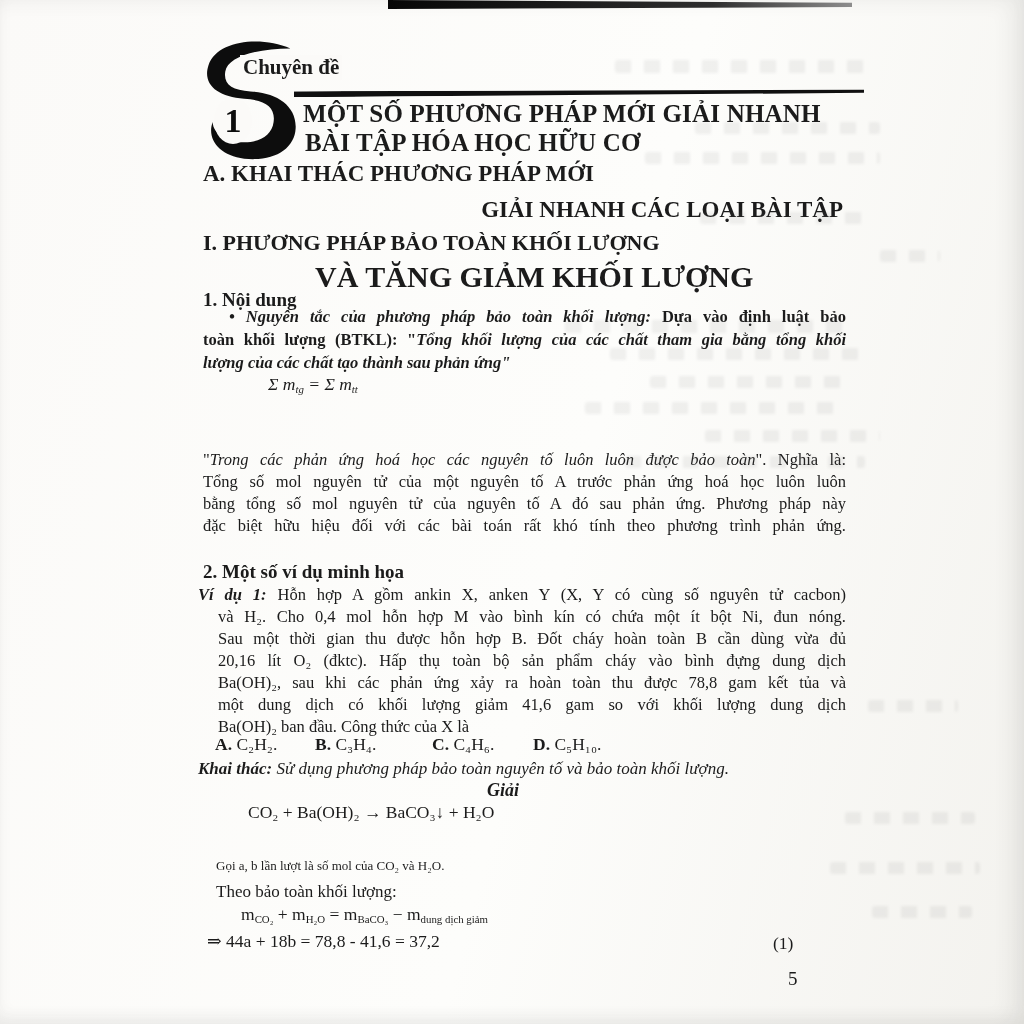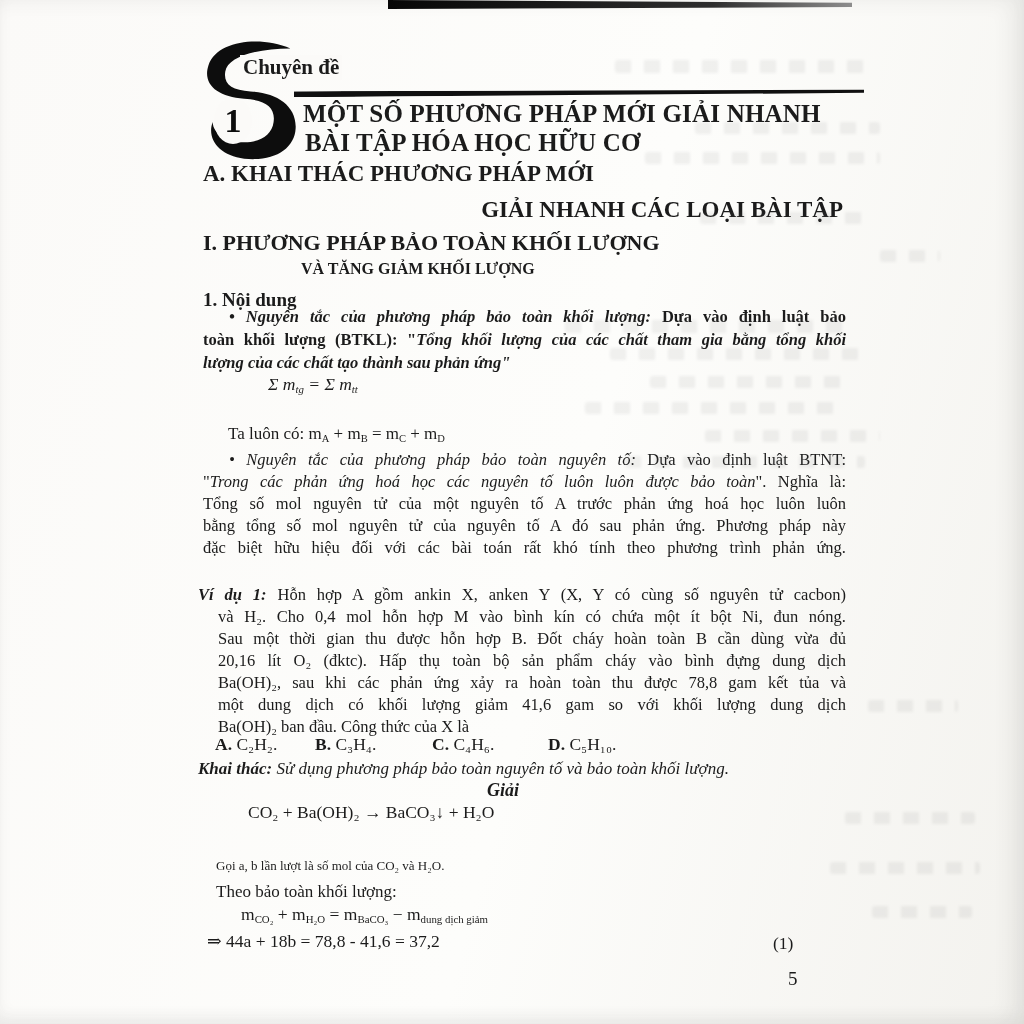--- a/index.html
+++ b/index.html
@@ -24,21 +24,21 @@
     font-weight:bold;font-size:34px;color:#0d0d0d;}
   .badge-label{left:240px;top:55px;font-weight:bold;font-size:21px;background:#fbfaf8;padding:0 3px;}
   .rule{left:294px;top:90px;width:570px;height:6px;background:#101010;
     clip-path:polygon(0 0,100% 18%,100% 68%,0 100%);transform:rotate(-0.25deg);}
   
   .title1{left:303px;top:100px;font-weight:bold;font-size:25px;letter-spacing:.2px;}
   .title2{left:305px;top:129px;font-weight:bold;font-size:25px;letter-spacing:.2px;}
   .head-a1{left:203px;top:161px;font-weight:bold;font-size:23px;}
   .head-a2{left:203px;top:197px;width:640px;text-align:right;font-weight:bold;font-size:23px;}
   .head-i1{left:203px;top:230px;font-weight:bold;font-size:22px;}
-  .head-i2{left:301px;top:260px;font-weight:bold;font-size:16px;text-align:right;}
+  .head-i2{left:315px;top:260px;font-weight:bold;font-size:30px;text-align:right;}
   .h-num{font-weight:bold;font-size:19px;}
   
   .col{left:203px;width:643px;}
   .bline{font-size:16.5px;line-height:23px;height:23px;}
   .jl{text-align:justify;text-align-last:justify;}
   .ll{text-align:left;text-align-last:left;}
   .ind{margin-left:26px;}
   .it{font-style:italic;}
   .bi{font-weight:bold;font-style:italic;}
   .eq{font-size:17.5px;}
@@ -81,46 +81,45 @@
 
   <div class="abs col" style="top:305px;font-weight:bold;">
     <div class="bline jl ind"><span class="it">• Nguyên tắc của phương pháp bảo toàn khối lượng: </span><span>Dựa vào định luật bảo</span></div>
     <div class="bline jl"><span>toàn khối lượng (BTKL): "</span><span class="it">Tổng khối lượng của các chất tham gia bằng tổng khối</span></div>
     <div class="bline ll"><span class="it">lượng của các chất tạo thành sau phản ứng"</span></div>
   </div>
 
   <div class="abs eq" style="left:268px;top:374px;font-style:italic;"><span>Σ m</span><sub>tg</sub><span> = Σ m</span><sub>tt</sub></div>
 
 
-  <div class="abs eq" style="left:228px;top:424px;font-size:17px;"><span>Ta luôn có: m</span><sub>A</sub><span> + m</span><sub>B</sub><span> = m</span><sub>C</sub><span> + m</span><sub>D</sub></div>
 
   <div class="abs col" style="top:449px;">
-    <div class="bline jl ind" style="line-height:22px;height:22px;"><span class="it">• Nguyên tắc của phương pháp bảo toàn nguyên tố: </span><span>Dựa vào định luật BTNT:</span></div>
     <div class="bline jl" style="line-height:22px;height:22px;"><span>"</span><span class="it">Trong các phản ứng hoá học các nguyên tố luôn luôn được bảo toàn</span><span>". Nghĩa là:</span></div>
     <div class="bline jl" style="line-height:22px;height:22px;">Tổng số mol nguyên tử của một nguyên tố A trước phản ứng hoá học luôn luôn</div>
     <div class="bline jl" style="line-height:22px;height:22px;">bằng tổng số mol nguyên tử của nguyên tố A đó sau phản ứng. Phương pháp này</div>
     <div class="bline jl" style="line-height:22px;height:22px;">đặc biệt hữu hiệu đối với các bài toán rất khó tính theo phương trình phản ứng.</div>
   </div>
 
+  <div class="abs h-num" style="left:203px;top:561px;">2. Một số ví dụ minh họa</div>
 
   <div class="abs vd" style="left:198px;top:584px;width:648px;">
     <div class="bline jl"><span class="bi">Ví dụ 1: </span><span>Hỗn hợp A gồm ankin X, anken Y (X, Y có cùng số nguyên tử cacbon)</span></div>
     <div class="bline jl vd-cont">và H₂. Cho 0,4 mol hỗn hợp M vào bình kín có chứa một ít bột Ni, đun nóng.</div>
     <div class="bline jl vd-cont">Sau một thời gian thu được hỗn hợp B. Đốt cháy hoàn toàn B cần dùng vừa đủ</div>
     <div class="bline jl vd-cont">20,16 lít O₂ (đktc). Hấp thụ toàn bộ sản phẩm cháy vào bình đựng dung dịch</div>
     <div class="bline jl vd-cont">Ba(OH)₂, sau khi các phản ứng xảy ra hoàn toàn thu được 78,8 gam kết tủa và</div>
     <div class="bline jl vd-cont">một dung dịch có khối lượng giảm 41,6 gam so với khối lượng dung dịch</div>
     <div class="bline ll vd-cont">Ba(OH)₂ ban đầu. Công thức của X là</div>
   </div>
 
   <div class="abs" style="left:203px;top:734px;width:643px;height:24px;">
     <span class="ans" style="left:12px;"><b>A.</b><span> C₂H₂.</span></span>
     <span class="ans" style="left:112px;"><b>B.</b><span> C₃H₄.</span></span>
     <span class="ans" style="left:229px;"><b>C.</b><span> C₄H₆.</span></span>
-    <span class="ans" style="left:345px;"><b>D.</b><span> C₅H₁₀.</span></span>
+    <span class="ans" style="left:330px;"><b>D.</b><span> C₅H₁₀.</span></span>
   </div>
 
   <div class="abs bline" style="left:198px;top:757px;font-size:17px;"><span class="bi">Khai thác: </span><span class="it">Sử dụng phương pháp bảo toàn nguyên tố và bảo toàn khối lượng.</span></div>
 
   <div class="abs giai-head">Giải</div>
   <div class="abs eq" style="left:248px;top:802px;">CO₂ + Ba(OH)₂ → BaCO₃↓ + H₂O</div>
   <div class="abs bline" style="left:216px;top:854px;font-size:13px;">Gọi a, b lần lượt là số mol của CO₂ và H₂O.</div>
   <div class="abs bline" style="left:216px;top:880px;font-size:17px;">Theo bảo toàn khối lượng:</div>
 
   <div class="abs eq" style="left:241px;top:904px;"><span>m</span><sub>CO₂</sub><span> + </span><span>m</span><sub>H₂O</sub><span> = </span><span>m</span><sub>BaCO₃</sub><span> − </span><span>m</span><sub>dung dịch giảm</sub></div>

